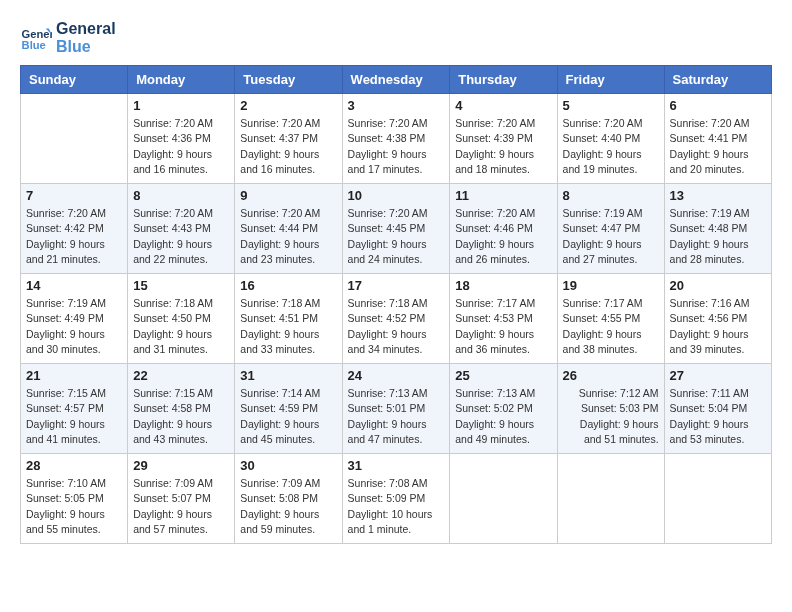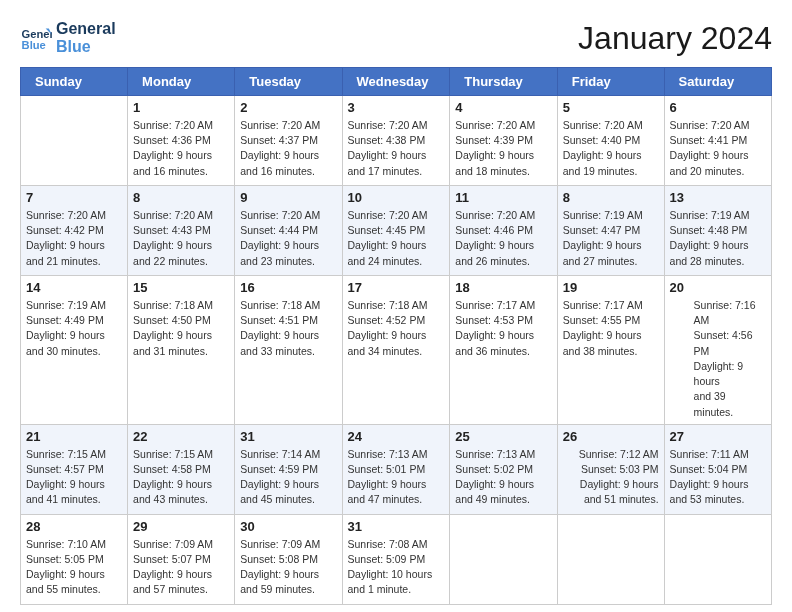--- a/index.html
+++ b/index.html
@@ -38,21 +38,21 @@
       color: #444;
     }
     .calendar-table {
       width: 100%;
       border-collapse: collapse;
       font-size: 11px;
     }
     .calendar-table thead th {
       background-color: #4472c4;
       color: white;
-      padding: 6px 14px;
+      padding: 6px 8px;
       text-align: left;
       font-size: 13px;
       font-weight: bold;
       border: 1px solid #3a60b0;
     }
     .calendar-table td {
       border: 1px solid #ccc;
       vertical-align: top;
       padding: 4px 5px;
       width: 108px;
@@ -91,21 +91,20 @@
       <text x="2" y="20" font-size="14" font-weight="bold" fill="#1a3a5c">General</text>
       <text x="2" y="34" font-size="14" font-weight="bold" fill="#4a90d9">Blue</text>
       <polygon points="32,8 40,16 36,8" fill="#4a90d9"></polygon>
     </svg>
     <div>
       <div style="font-size:16px;font-weight:bold;color:#1a3a5c;line-height:1.1">General</div>
       <div style="font-size:16px;font-weight:bold;color:#4a90d9;line-height:1.1">Blue</div>
     </div>
   </div>
   <div class="title-section">
-    <div class="calendar-title">January 2024</div>
   </div>
 </div>
 
 <table class="calendar-table">
   <thead>
     <tr>
     <th>Sunday</th>
         <th>Monday</th>
         <th>Tuesday</th>
         <th>Wednesday</th>
@@ -249,21 +248,21 @@
         </td>
         <td>
           <span class="day-number">19</span>
           <div class="day-info" style="white-space: pre-line;">Sunrise: 7:17 AM
 Sunset: 4:55 PM
 Daylight: 9 hours
 and 38 minutes.</div>
         </td>
         <td>
           <span class="day-number">20</span>
-          <div class="day-info" style="white-space: pre-line; margin-left: 24px;">Sunrise: 7:16 AM
+          <div class="day-info" style="white-space: pre-line;">Sunrise: 7:16 AM
 Sunset: 4:56 PM
 Daylight: 9 hours
 and 39 minutes.</div>
         </td>
       </tr>
       <tr>
         <td>
           <span class="day-number">21</span>
           <div class="day-info" style="white-space: pre-line;">Sunrise: 7:15 AM
 Sunset: 4:57 PM

